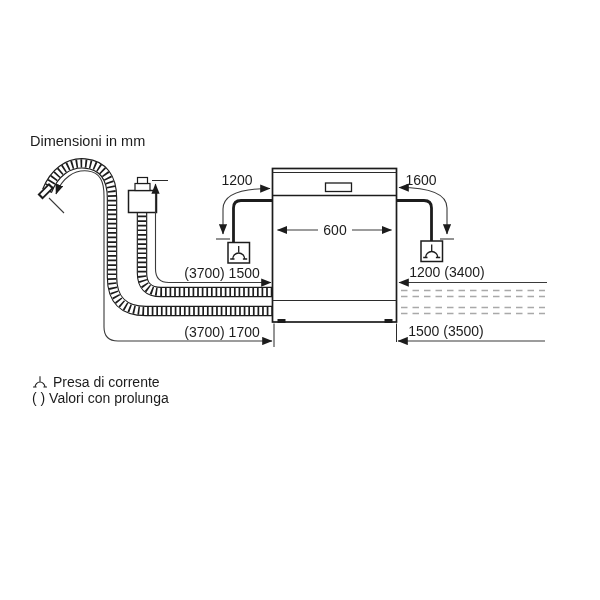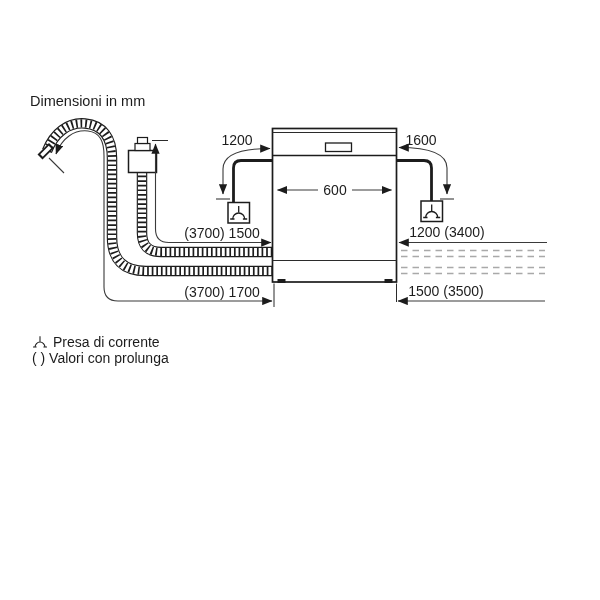--- a/index.html
+++ b/index.html
@@ -1,16 +1,16 @@
 <!DOCTYPE html>
 <html><head>
 <meta charset="utf-8">
 <style>
   html,body{margin:0;padding:0;background:#fff;}
-  #stage{position:relative;width:600px;height:504px;background:#ffffff;overflow:hidden;}
+  #stage{position:relative;width:600px;height:504px;background:#ffffff;overflow:hidden;margin-top:40px;}
   svg{display:block;}
   .lbl{font-family:"Liberation Sans",sans-serif;font-size:14px;fill:#1c1c1c;text-anchor:middle;}
   .lbl-start{text-anchor:start;}
   .title{font-family:"Liberation Sans",sans-serif;font-size:14.5px;fill:#1c1c1c;text-anchor:start;}
   .thin{stroke:#2b2b2b;stroke-width:1;fill:none;}
   .dim{stroke:#3a3a3a;stroke-width:1.1;fill:none;}
   .cable{stroke:#1c1c1c;stroke-width:2.8;fill:none;stroke-linejoin:round;}
   .hose-outer{stroke:#1c1c1c;stroke-width:10.5;fill:none;}
   .hose-inner{stroke:#ffffff;stroke-width:8.2;fill:none;}
   .hose-ribs{stroke:#1c1c1c;stroke-width:8.2;fill:none;stroke-dasharray:1.7 2.9;}

